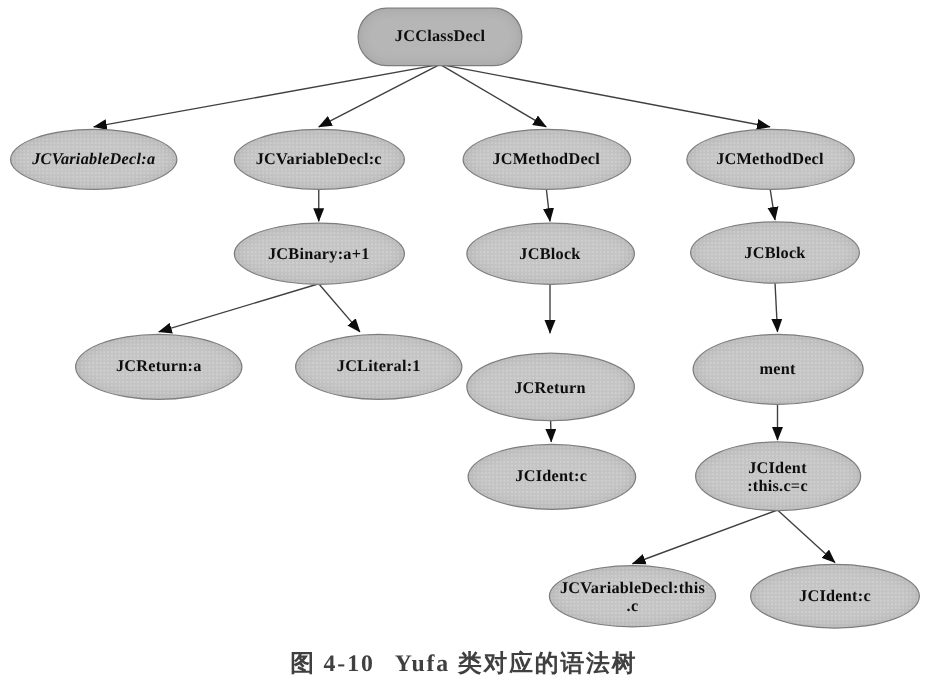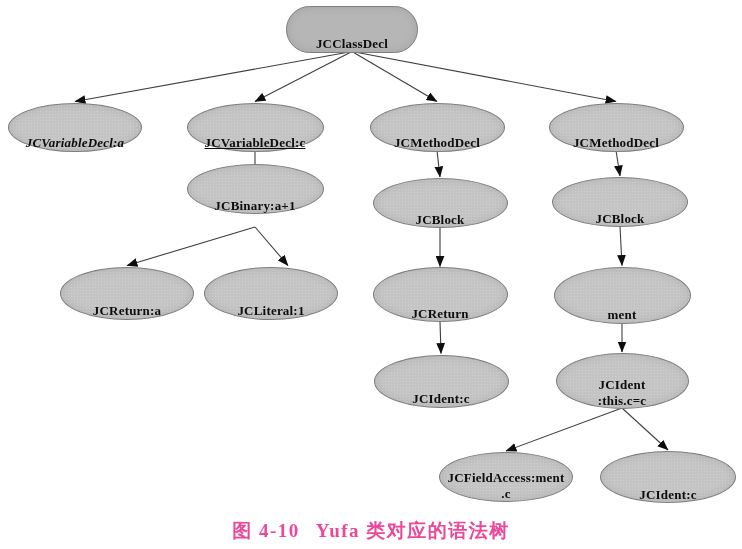--- a/index.html
+++ b/index.html
@@ -8,39 +8,39 @@
     width:742px;height:549px;
     background:var(--background,#fff);
     font-family:"Liberation Serif","DejaVu Serif",serif;
     overflow:hidden;
   }
   svg.edges{position:absolute;left:0;top:0;width:742px;height:549px;}
   line.edge{stroke:var(--edge,#3f3f3f);stroke-width:1.1;}
   .arrow-head{fill:var(--text,#111);}
   .node{
     position:absolute;
-    display:flex;flex-direction:column;align-items:center;justify-content:flex-end;
+    display:flex;flex-direction:column;align-items:center;justify-content:center;
     text-align:center;
     box-sizing:border-box;
     background:var(--node-fill,#c4c4c4);
     background-image:radial-gradient(rgba(255,255,255,.20) 1px, transparent 1px);
     background-size:3px 3px;
     border:1.6px solid var(--node-border,#7e7e7e);
     box-shadow:inset 0 0 10px rgba(0,0,0,.10);
     color:var(--text,#0d0d0d);
     font-weight:bold;font-size:13px;line-height:15.5px;
     padding:0 2px;
     letter-spacing:.2px;
   }
   .node.ellipse{border-radius:50%;}
   .node.stadium{background:var(--root-fill,#b7b7b7);}
   .caption{
     position:absolute;left:0;bottom:5px;width:100%;
     text-align:center;
-    font-weight:bold;font-size:19px;color:#ec4899;
+    font-weight:bold;font-size:19px;color:#404040;
     letter-spacing:1.5px;
   }
   .caption .cap-title{margin-left:16px;}
 </style>
 </head>
 <body>
 
 <div class="figure">
 
   <svg class="edges" id="edges" width="742" height="549" viewBox="0 0 742 549" aria-hidden="true">
@@ -66,59 +66,59 @@
       <line x1="622" y1="408" x2="668" y2="450" class="edge" marker-end="url(#arrow)"></line>
     </svg>
 
   <div id="nodes">
       <div class="node stadium" style="left: 286px; top: 5.5px; width: 132px; height: 47px; border-radius: 23.5px;">
         <span>JCClassDecl</span>
       </div>
       <div class="node ellipse" style="left: 8px; top: 102.5px; width: 134px; height: 49px; font-style: italic;">
         <span>JCVariableDecl:a</span>
       </div>
-      <div class="node ellipse" style="left: 186.5px; top: 102.5px; width: 137px; height: 49px; text-decoration: underline;">
+      <div class="node ellipse" style="left: 186.5px; top: 102.5px; width: 137px; height: 49px;">
         <span>JCVariableDecl:c</span>
       </div>
       <div class="node ellipse" style="left: 369.5px; top: 102.5px; width: 135px; height: 49px;">
         <span>JCMethodDecl</span>
       </div>
       <div class="node ellipse" style="left: 548.5px; top: 102.5px; width: 135px; height: 49px;">
         <span>JCMethodDecl</span>
       </div>
-      <div class="node ellipse" style="left: 186.5px; top: 164px; width: 137px; height: 50px;">
+      <div class="node ellipse" style="left: 186.5px; top: 178px; width: 137px; height: 50px;">
         <span>JCBinary:a+1</span>
       </div>
       <div class="node ellipse" style="left: 372.5px; top: 178px; width: 135px; height: 50px;">
         <span>JCBlock</span>
       </div>
       <div class="node ellipse" style="left: 552px; top: 177px; width: 136px; height: 50px;">
         <span>JCBlock</span>
       </div>
       <div class="node ellipse" style="left: 60px; top: 266.5px; width: 134px; height: 53px;">
         <span>JCReturn:a</span>
       </div>
-      <div class="node ellipse" style="left: 204px; top: 266.5px; width: 134px; height: 53px;">
+      <div class="node ellipse" style="left: 236px; top: 266.5px; width: 134px; height: 53px;">
         <span>JCLiteral:1</span>
       </div>
-      <div class="node ellipse" style="left: 372.5px; top: 267px; width: 135px; height: 55px;">
+      <div class="node ellipse" style="left: 372.5px; top: 282px; width: 135px; height: 55px;">
         <span>JCReturn</span>
       </div>
       <div class="node ellipse" style="left: 553.5px; top: 266.5px; width: 137px; height: 57px;">
         <span>ment</span>
       </div>
       <div class="node ellipse" style="left: 373.5px; top: 354.5px; width: 135px; height: 53px;">
         <span>JCIdent:c</span>
       </div>
       <div class="node ellipse" style="left: 555.5px; top: 353px; width: 133px; height: 56px;">
         <span>JCIdent</span>
         <span>:this.c=c</span>
       </div>
       <div class="node ellipse" style="left: 439px; top: 452px; width: 134px; height: 50px;">
-        <span>JCFieldAccess:ment</span>
+        <span>JCVariableDecl:this</span>
         <span>.c</span>
       </div>
       <div class="node ellipse" style="left: 600px; top: 451px; width: 136px; height: 52px;">
         <span>JCIdent:c</span>
       </div>
     </div>
 
   <div class="caption">
     <span>图 4-10</span><span class="cap-title">Yufa 类对应的语法树</span>
   </div>

